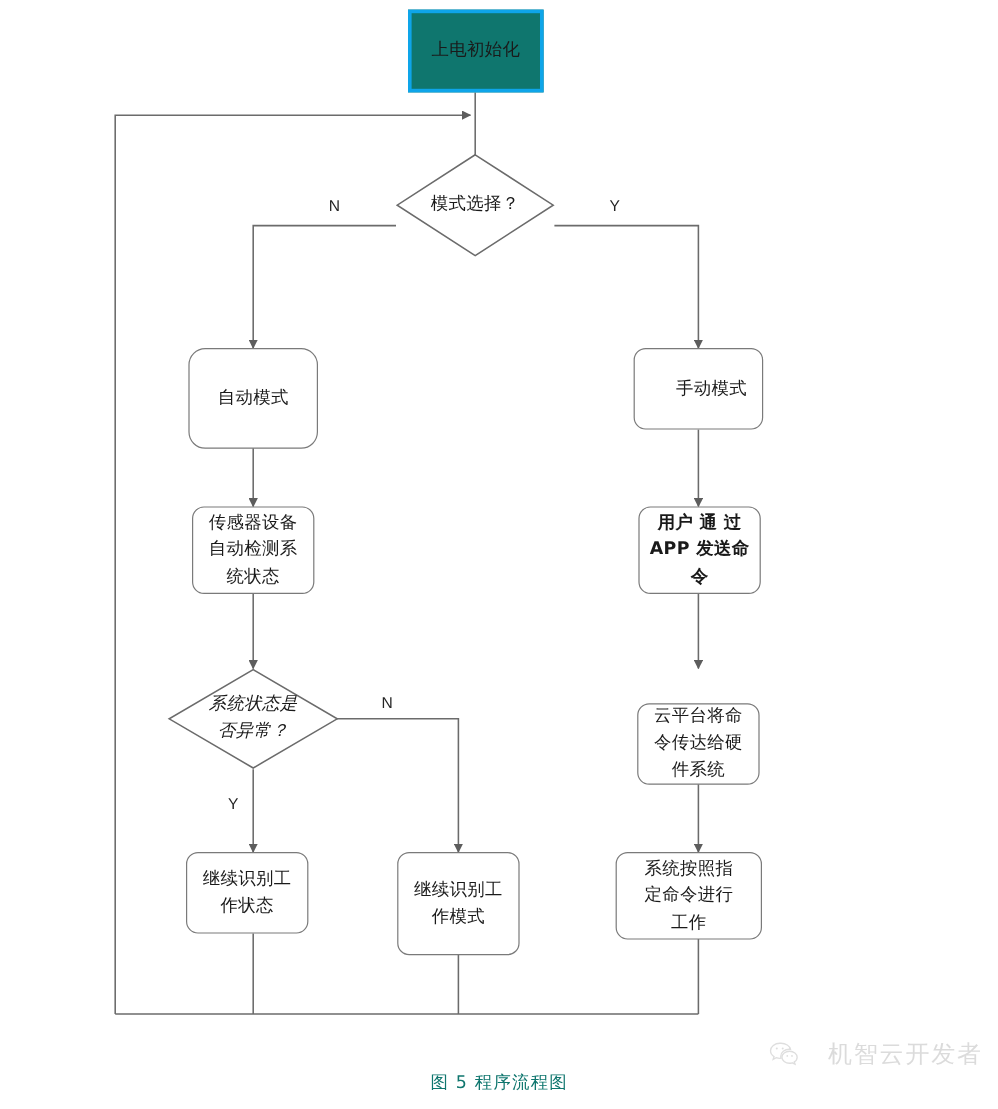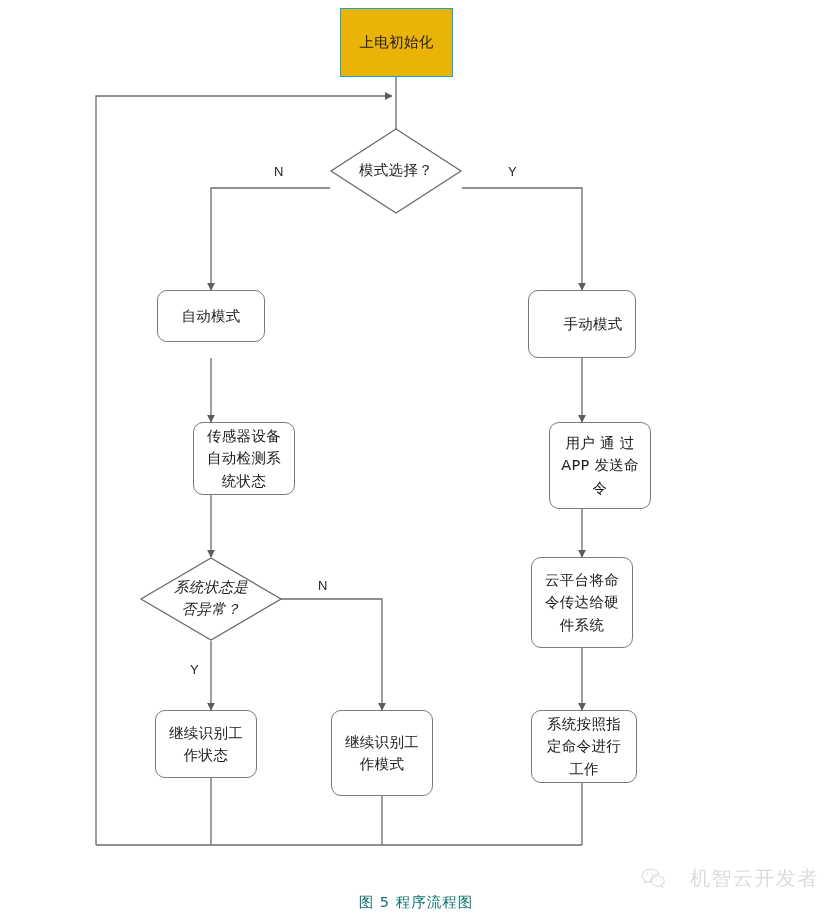--- a/index.html
+++ b/index.html
@@ -29,22 +29,22 @@
     display: flex;
     align-items: center;
     justify-content: center;
     text-align: center;
     font-size: 14.5px;
     line-height: 1.55;
     color: #1a1a1a;
     letter-spacing: 0.3px;
   }
   .node.rect {
-    border: 1px solid #0ea5e9;
-    background: #eab308;
+    border: 3px solid #0ea5e9;
+    background: #0f766e;
     border-radius: 0;
   }
   .node.round {
     border: 1px solid #7a7a7a;
     background: #ffffff;
     border-radius: 10px;
   }
   .node .txt {
     display: block;
     white-space: pre-line;
@@ -155,65 +155,65 @@
   <span class="txt">上电初始化</span>
 </div>
 
 <div class="diamond-wrap" style="left:330px; top:128px; width:132px; height:86px;">
   <svg width="132" height="86" viewBox="0 0 132 86" xmlns="http://www.w3.org/2000/svg">
     <polygon points="66,1 131,43 66,85 1,43" fill="#ffffff" stroke="#6b6b6b" stroke-width="1.3"></polygon>
   </svg>
   <div class="diamond-label">模式选择？</div>
 </div>
 
-<div class="node round" style="left:157px; top:290px; width:108px; height:52px;">
+<div class="node round" style="left:157px; top:290px; width:108px; height:84px;border-radius:14px;">
   <span class="txt">自动模式</span>
 </div>
 
 <div class="node round" style="left:528px; top:290px; width:108px; height:68px;padding-left:22px;">
   <span class="txt">手动模式</span>
 </div>
 
-<div class="node round" style="left:160px; top:422px; width:102px; height:73px;margin-left:33px;">
+<div class="node round" style="left:160px; top:422px; width:102px; height:73px;">
   <span class="txt">传感器设备
 自动检测系
 统状态</span>
 </div>
 
-<div class="node round" style="left:549px; top:422px; width:102px; height:87px;">
+<div class="node round" style="left:532px; top:422px; width:102px; height:73px;font-weight:bold;">
   <span class="txt">用户 通 过
 APP 发送命
 令</span>
 </div>
 
 <div class="diamond-wrap" style="left:140px; top:557px; width:142px; height:84px;font-style:italic;">
   <svg width="142" height="84" viewBox="0 0 142 84" xmlns="http://www.w3.org/2000/svg">
     <polygon points="71,1 141,42 71,83 1,42" fill="#ffffff" stroke="#6b6b6b" stroke-width="1.3"></polygon>
   </svg>
   <div class="diamond-label">系统状态是
 否异常？</div>
 </div>
 
-<div class="node round" style="left:531px; top:557px; width:102px; height:91px;">
+<div class="node round" style="left:531px; top:586px; width:102px; height:68px;align-items:flex-end;">
   <span class="txt">云平台将命
 令传达给硬
 件系统</span>
 </div>
 
 <div class="node round" style="left:155px; top:710px; width:102px; height:68px;">
   <span class="txt">继续识别工
 作状态</span>
 </div>
 
 <div class="node round" style="left:331px; top:710px; width:102px; height:86px;">
   <span class="txt">继续识别工
 作模式</span>
 </div>
 
-<div class="node round" style="left:531px; top:710px; width:106px; height:73px;">
+<div class="node round" style="left:513px; top:710px; width:122px; height:73px;">
   <span class="txt">系统按照指
 定命令进行
 工作</span>
 </div>
 
 <div class="edge-label" style="left:274px; top:164px;">N</div>
 <div class="edge-label" style="left:508px; top:164px;">Y</div>
 <div class="edge-label" style="left:190px; top:662px;">Y</div>
 <div class="edge-label" style="left:318px; top:578px;">N</div>
 

